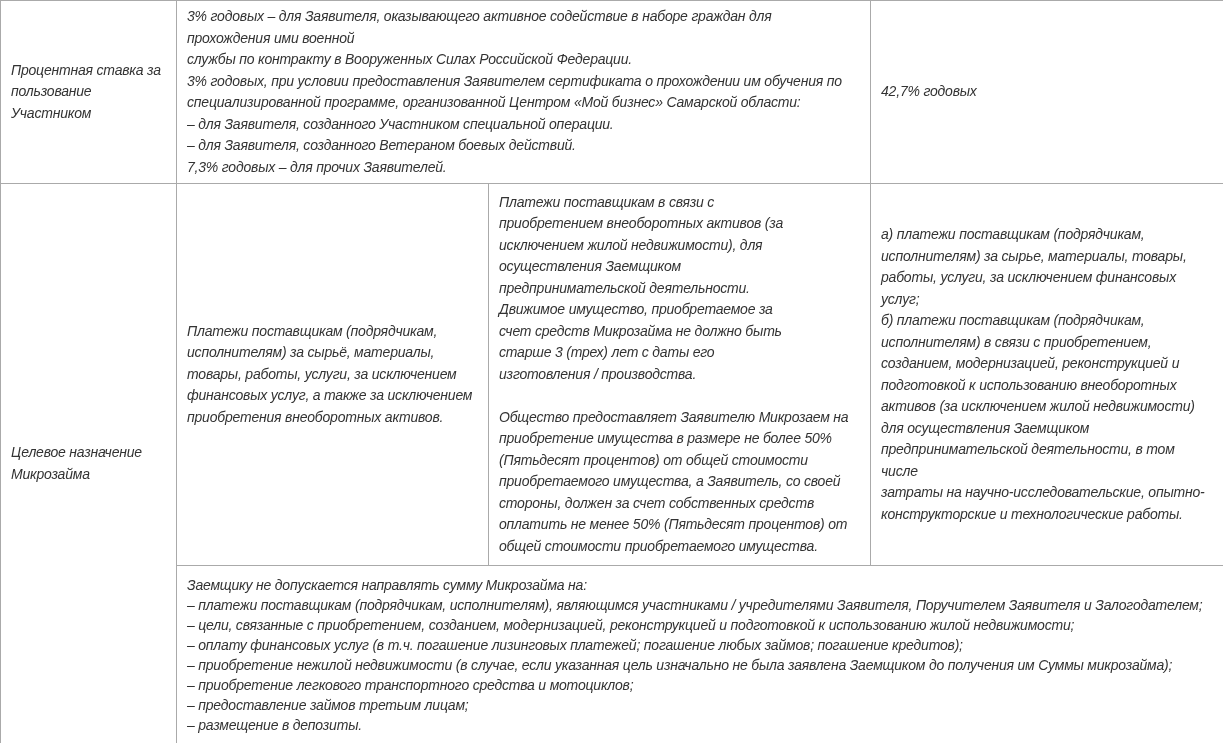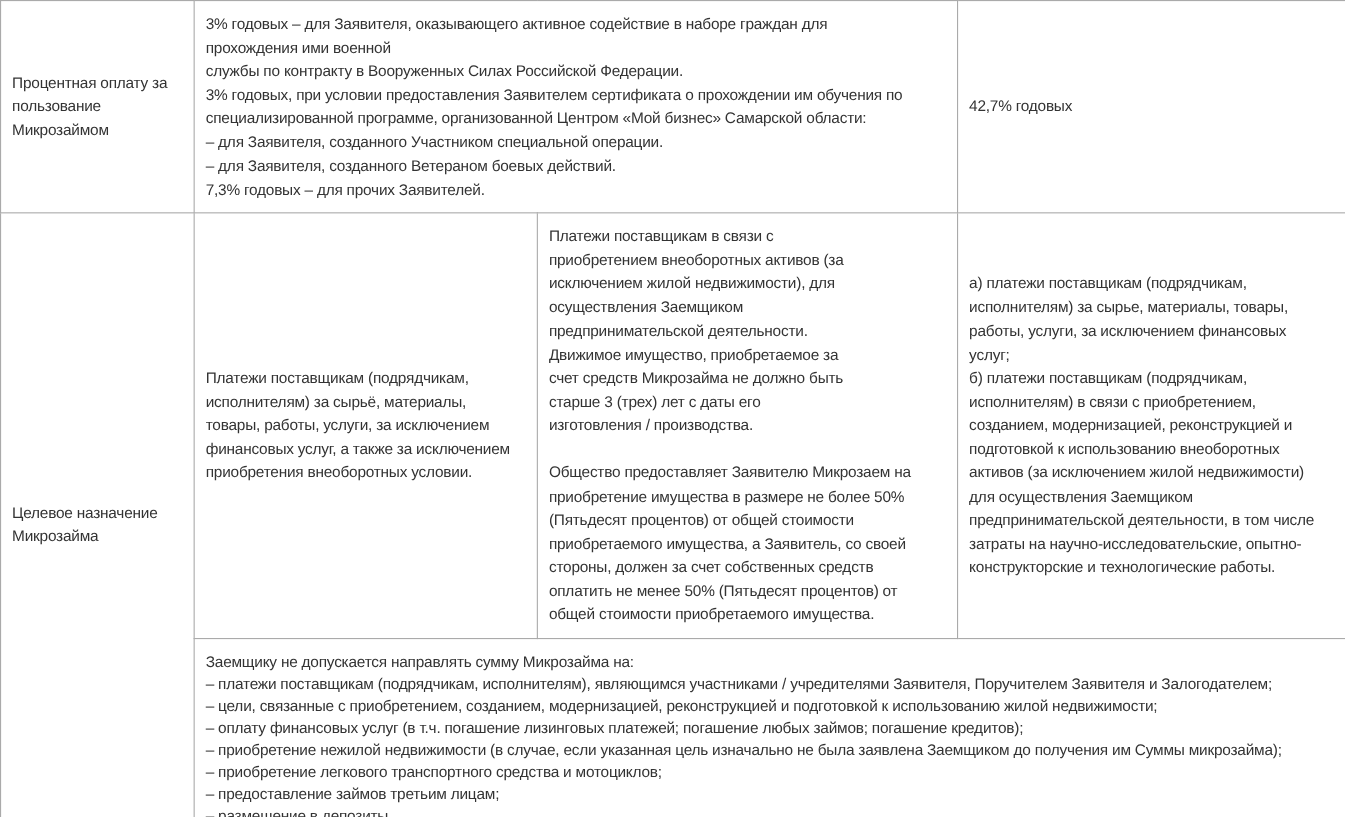--- a/index.html
+++ b/index.html
@@ -16,23 +16,24 @@
     width: 1223px;
     color: #333333;
     font-family: "Liberation Sans", sans-serif;
     font-size: 14px;
     line-height: 21.5px;
     letter-spacing: -0.2px;
   }
   table.loan-terms td {
     border: 1px solid #aaaaaa;
     vertical-align: middle;
-    padding: 10px 10px;
+    padding: 0 10px;
     white-space: pre-line;
     overflow: hidden;
+    font-style: italic;
   }
   tr.row-rate     { height: 183px; }
   tr.row-purpose  { height: 382px; }
   tr.row-restrict { height: 178px; }
   td.rate-conditions-cell { padding: 3px 10px; }
   td.restrictions-cell {
     vertical-align: top;
     padding-top: 11px;
     line-height: 20px;
   }
@@ -43,38 +44,38 @@
 <div class="viewport">
   <table class="loan-terms">
     <colgroup>
       <col style="width:176px">
       <col style="width:312px">
       <col style="width:382px">
       <col style="width:353px">
     </colgroup>
     <tbody>
       <tr class="row-rate">
-        <td>Процентная оплату за пользование Микрозаймом</td>
+        <td>Процентная ставка за пользование Участником</td>
         <td class="rate-conditions-cell" colspan="2">3% годовых – для Заявителя, оказывающего активное содействие в наборе граждан для
 прохождения ими военной
 службы по контракту в Вооруженных Силах Российской Федерации.
 3% годовых, при условии предоставления Заявителем сертификата о прохождении им обучения по
 специализированной программе, организованной Центром «Мой бизнес» Самарской области:
 – для Заявителя, созданного Участником специальной операции.
 – для Заявителя, созданного Ветераном боевых действий.
 7,3% годовых – для прочих Заявителей.</td>
         <td>42,7% годовых</td>
       </tr>
       <tr class="row-purpose">
         <td rowspan="2">Целевое назначение Микрозайма</td>
         <td>Платежи поставщикам (подрядчикам,
 исполнителям) за сырьё, материалы,
 товары, работы, услуги, за исключением
 финансовых услуг, а также за исключением
-приобретения внеоборотных условии.</td>
+приобретения внеоборотных активов.</td>
         <td>Платежи поставщикам в связи с
 приобретением внеоборотных активов (за
 исключением жилой недвижимости), для
 осуществления Заемщиком
 предпринимательской деятельности.
 Движимое имущество, приобретаемое за
 счет средств Микрозайма не должно быть
 старше 3 (трех) лет с даты его
 изготовления / производства.
 

